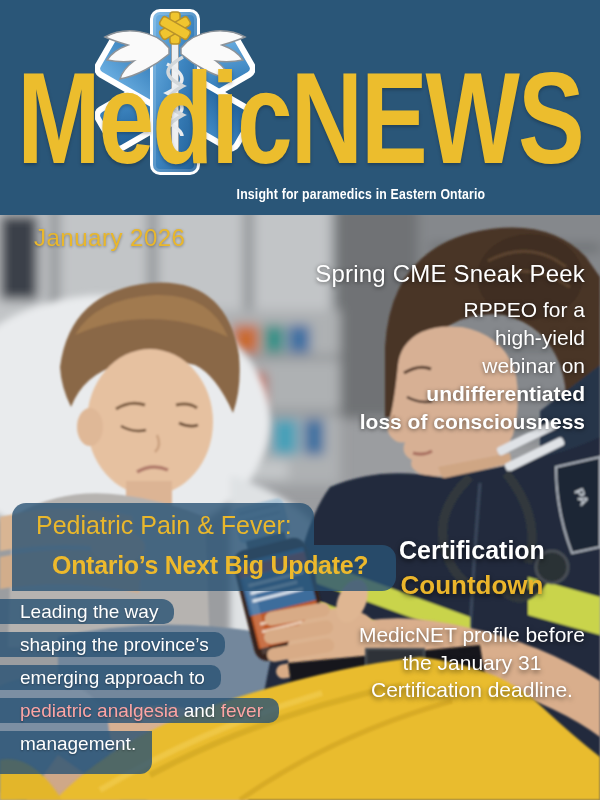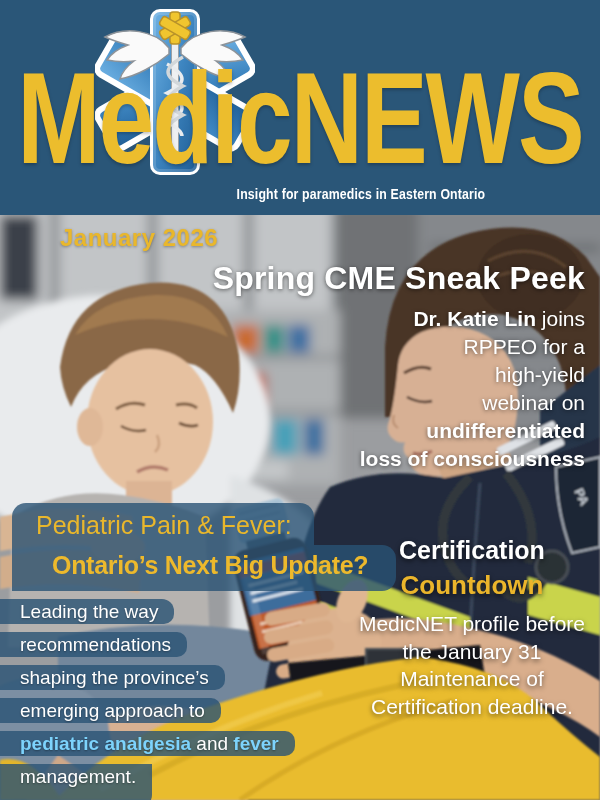--- a/index.html
+++ b/index.html
@@ -21,56 +21,55 @@
   .tagline {
     position:absolute; right:15px; top:185px; color:#fff; font-weight:700;
     font-size:15px; letter-spacing:.2px; transform:scaleX(.82); transform-origin:right center;
     z-index:2; white-space:nowrap;
   }
   
   .photo { position:absolute; left:0; top:215px; width:600px; height:585px; z-index:1; }
   
   .issue-date {
     position:absolute; left:34px; top:224px; z-index:3;
-    font-size:24px; font-weight:700; color:#E9B72C; letter-spacing:.5px;
+    font-size:24px; font-weight:400; color:#E9B72C; letter-spacing:.5px;
     text-shadow:0 1px 3px rgba(0,0,0,.35);
-    padding-left:26px;
   }
   .cme {
     position:absolute; right:15px; top:260px; z-index:3; text-align:right; color:#fff;
     text-shadow:0 1px 4px rgba(0,0,0,.55);
   }
-  .cme-head { font-size:32px; font-weight:700; margin-bottom:8px; letter-spacing:.2px;margin-left:24px; }
+  .cme-head { font-size:24px; font-weight:400; margin-bottom:8px; letter-spacing:.2px;margin-left:24px; }
   .cme-line { font-size:21px; line-height:28px; }
   .cme-line b { font-weight:700; }
   .cert {
     position:absolute; right:15px; top:536px; z-index:3; text-align:center;
     text-shadow:0 2px 5px rgba(0,0,0,.6);
   }
   .cert-head { font-size:25px; font-weight:700; color:#fff; }
-  .cert-sub  { font-size:26px; font-weight:700; color:#EBB52B; margin:5px 0 9px; }
+  .cert-sub  { font-size:26px; font-weight:700; color:#EBB52B; margin:5px 0 20px; }
   .cert-line { font-size:21px; line-height:27.5px; color:#fff; }
   
   .ped { position:absolute; left:0; top:503px; z-index:3; }
   .ped > div { width:fit-content; background:rgba(41,82,116,.80); }
   .ped-kicker {
     margin-left:12px; padding:8px 22px 5px 24px; border-radius:14px 14px 0 0;
     font-size:25px; font-weight:400; color:#E9B72C;
   }
   .ped-headline {
     margin-left:12px; padding:6px 28px 11px 40px; border-radius:0 14px 14px 0;
     font-size:25px; font-weight:700; color:#EDB92C; letter-spacing:-.3px;
   }
   .ped-line {
     padding:0 16px 0 20px; border-radius:0 10px 10px 0;
     font-size:19px; line-height:25px; color:#fff; font-weight:400;
     text-shadow:0 1px 2px rgba(0,0,0,.35);
     margin-top:8px;
   }
-  .ped-line .hl { color:#7dd3fc; font-weight:700; }
+  .ped-line .hl { color:#fca5a5; font-weight:400; }
   .ped-first { border-top-right-radius:12px; }
   .ped-last  { padding-bottom:18px; border-radius:0 0 12px 0; }
 </style>
 </head>
 <body>
 
 <div class="page">
 
   <header class="masthead">
     <svg class="logo" viewBox="0 0 160 172">
@@ -249,41 +248,38 @@
       <path d="M150,560 Q262,500 402,470" fill="none" stroke="#caa01f" stroke-width="6" opacity=".55"></path>
       <path d="M240,585 Q332,520 452,486" fill="none" stroke="#c89a1e" stroke-width="5" opacity=".5"></path>
       <path d="M100,575 Q202,514 322,478" fill="none" stroke="#f3cf55" stroke-width="6" opacity=".6"></path>
     </g>
   </svg>
 
   <div class="issue-date">January 2026</div>
 
   <section class="cme">
     <div class="cme-head">Spring CME Sneak Peek</div>
-    <div class="cme-line"><b>Dr. Katie Lin</b><span> joins</span></div>
     <div class="cme-line"><b></b><span>RPPEO for a</span></div>
     <div class="cme-line"><b></b><span>high-yield</span></div>
     <div class="cme-line"><b></b><span>webinar on</span></div>
     <div class="cme-line"><b>undifferentiated</b><span></span></div>
     <div class="cme-line"><b>loss of consciousness</b><span></span></div>
   </section>
 
   <section class="ped">
     <div class="ped-kicker">Pediatric Pain &amp; Fever:</div>
     <div class="ped-headline">Ontario’s Next Big Update?</div>
     <div class="ped-line ped-first">Leading the way</div>
-    <div class="ped-line">recommendations</div>
     <div class="ped-line">shaping the province’s</div>
     <div class="ped-line">emerging approach to</div>
     <div class="ped-line"><span class="hl">pediatric analgesia</span><span> and </span><span class="hl">fever</span></div>
     <div class="ped-line ped-last">management.</div>
   </section>
 
   <section class="cert">
     <div class="cert-head">Certification</div>
     <div class="cert-sub">Countdown</div>
     <div class="cert-line">MedicNET profile before</div>
     <div class="cert-line">the January 31</div>
-    <div class="cert-line">Maintenance of</div>
     <div class="cert-line">Certification deadline.</div>
   </section>
 
 </div>
 
 </body></html>

